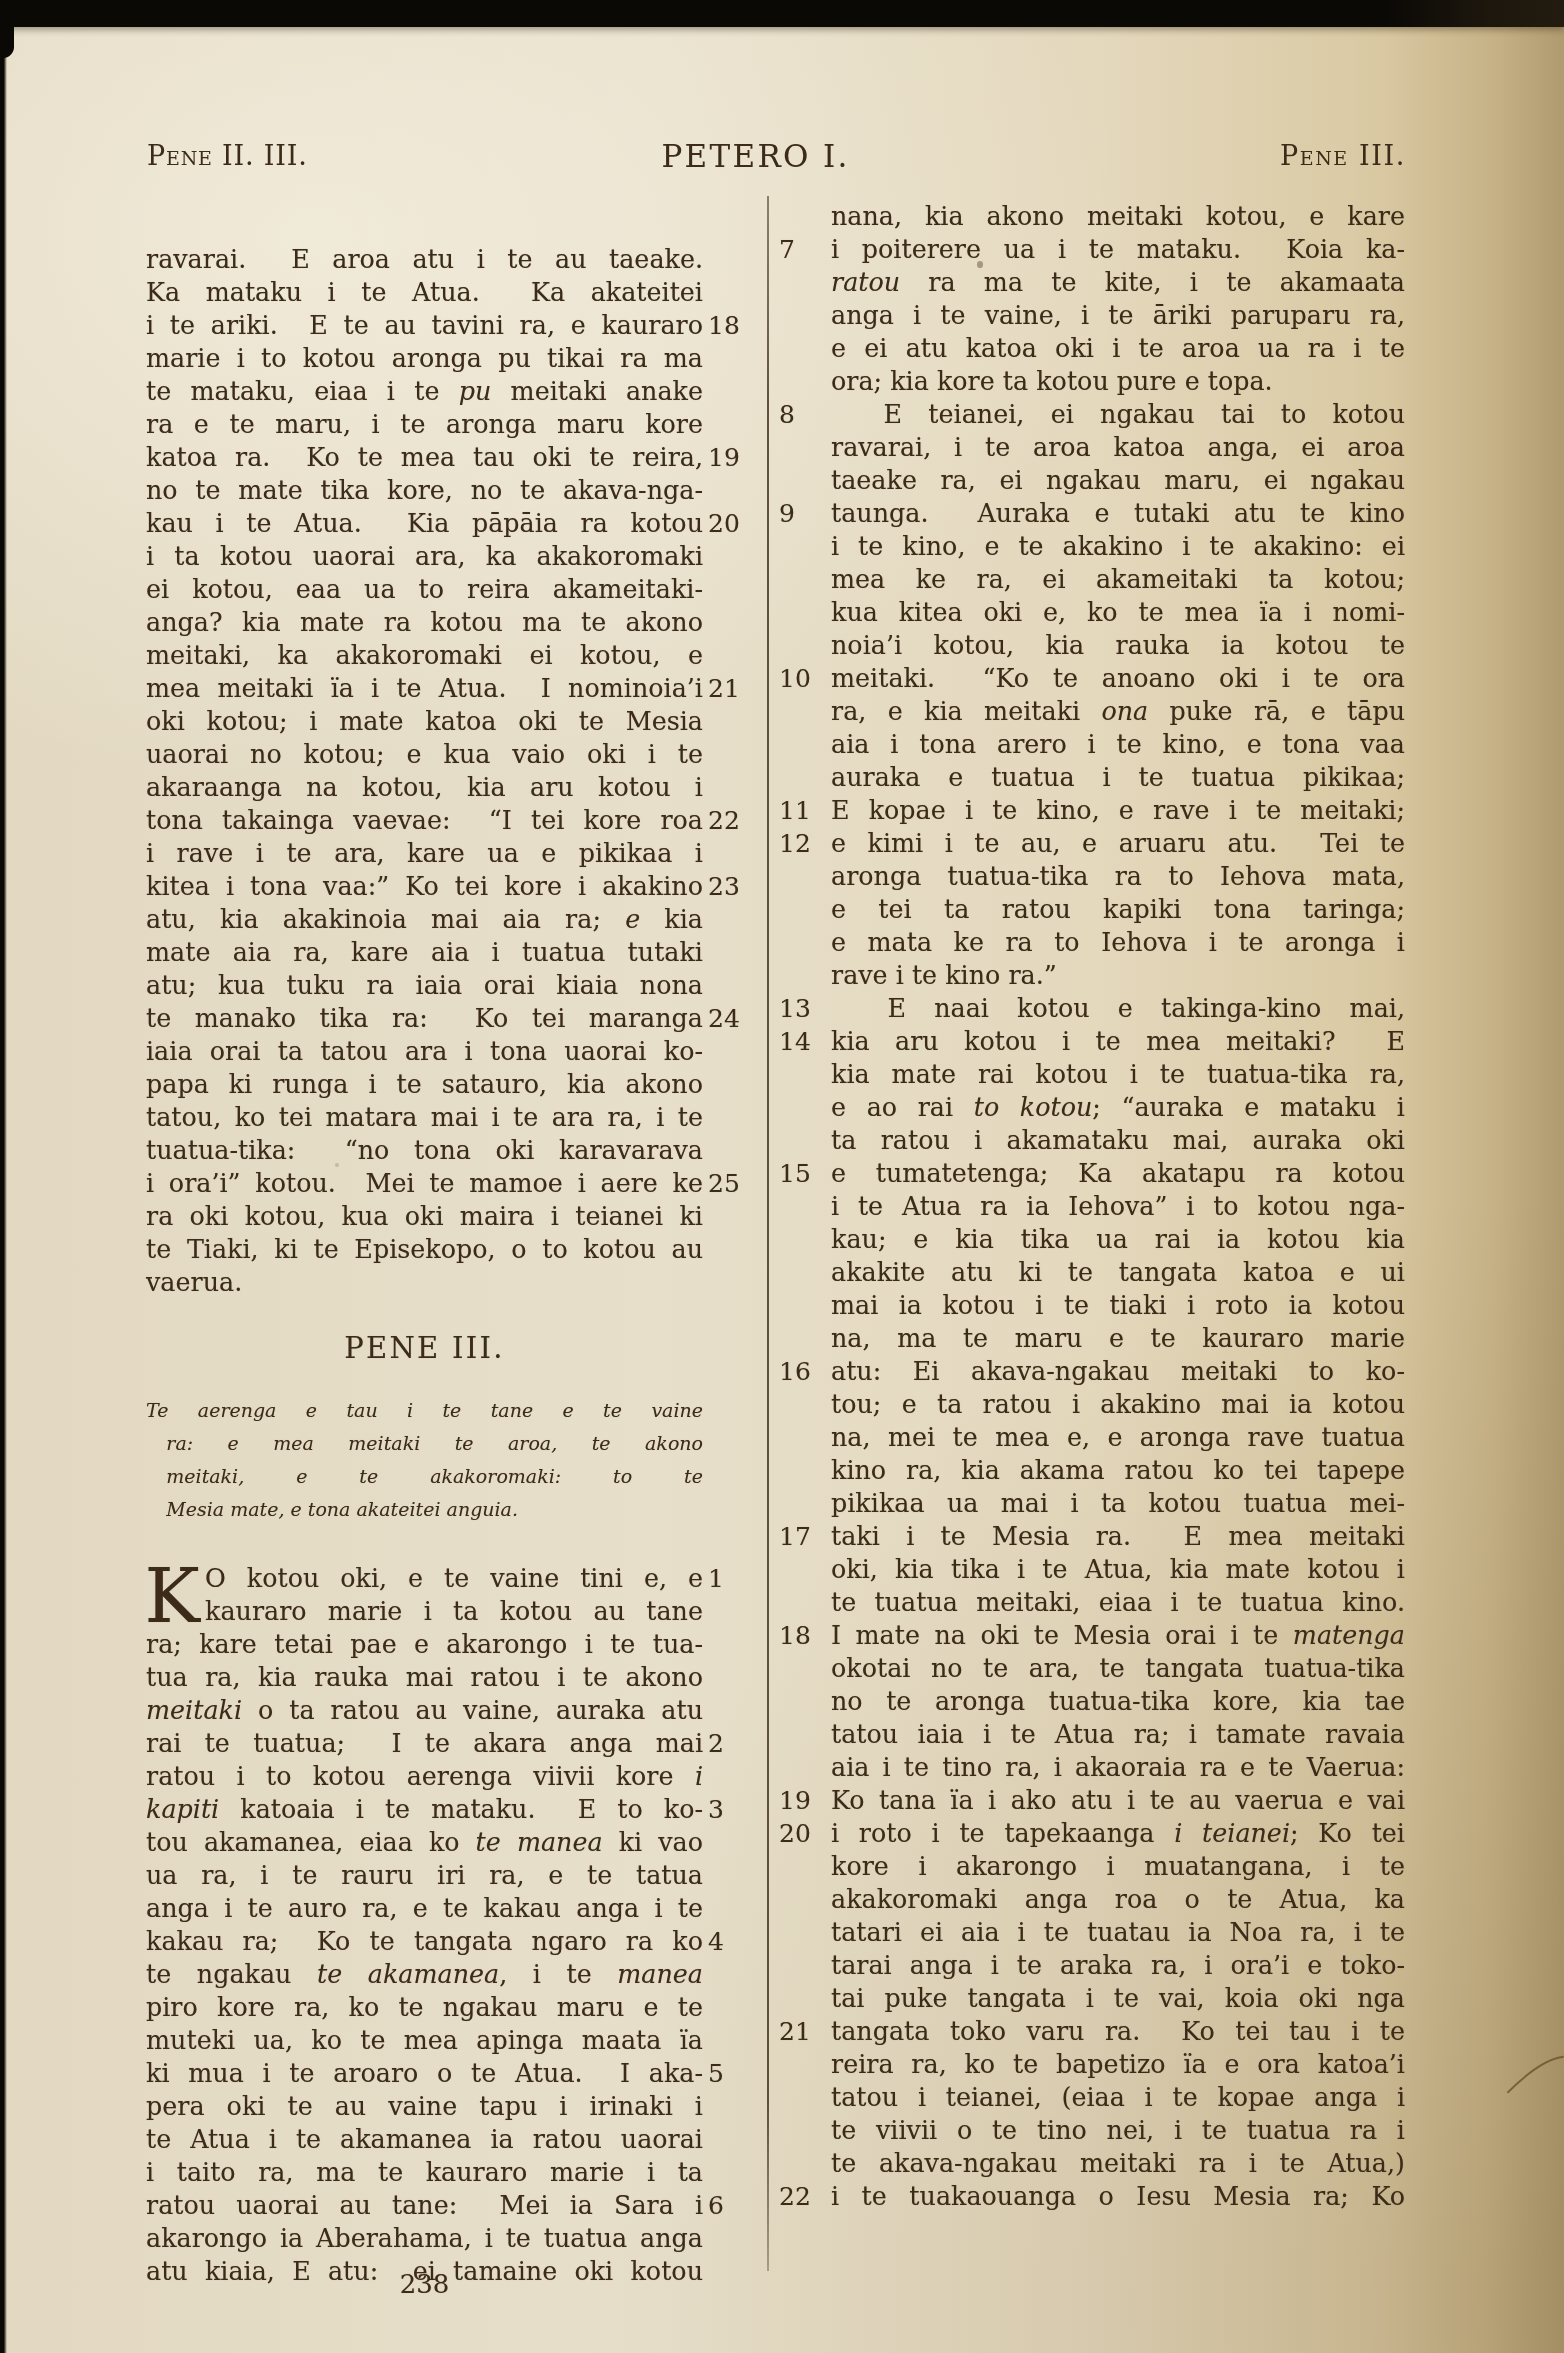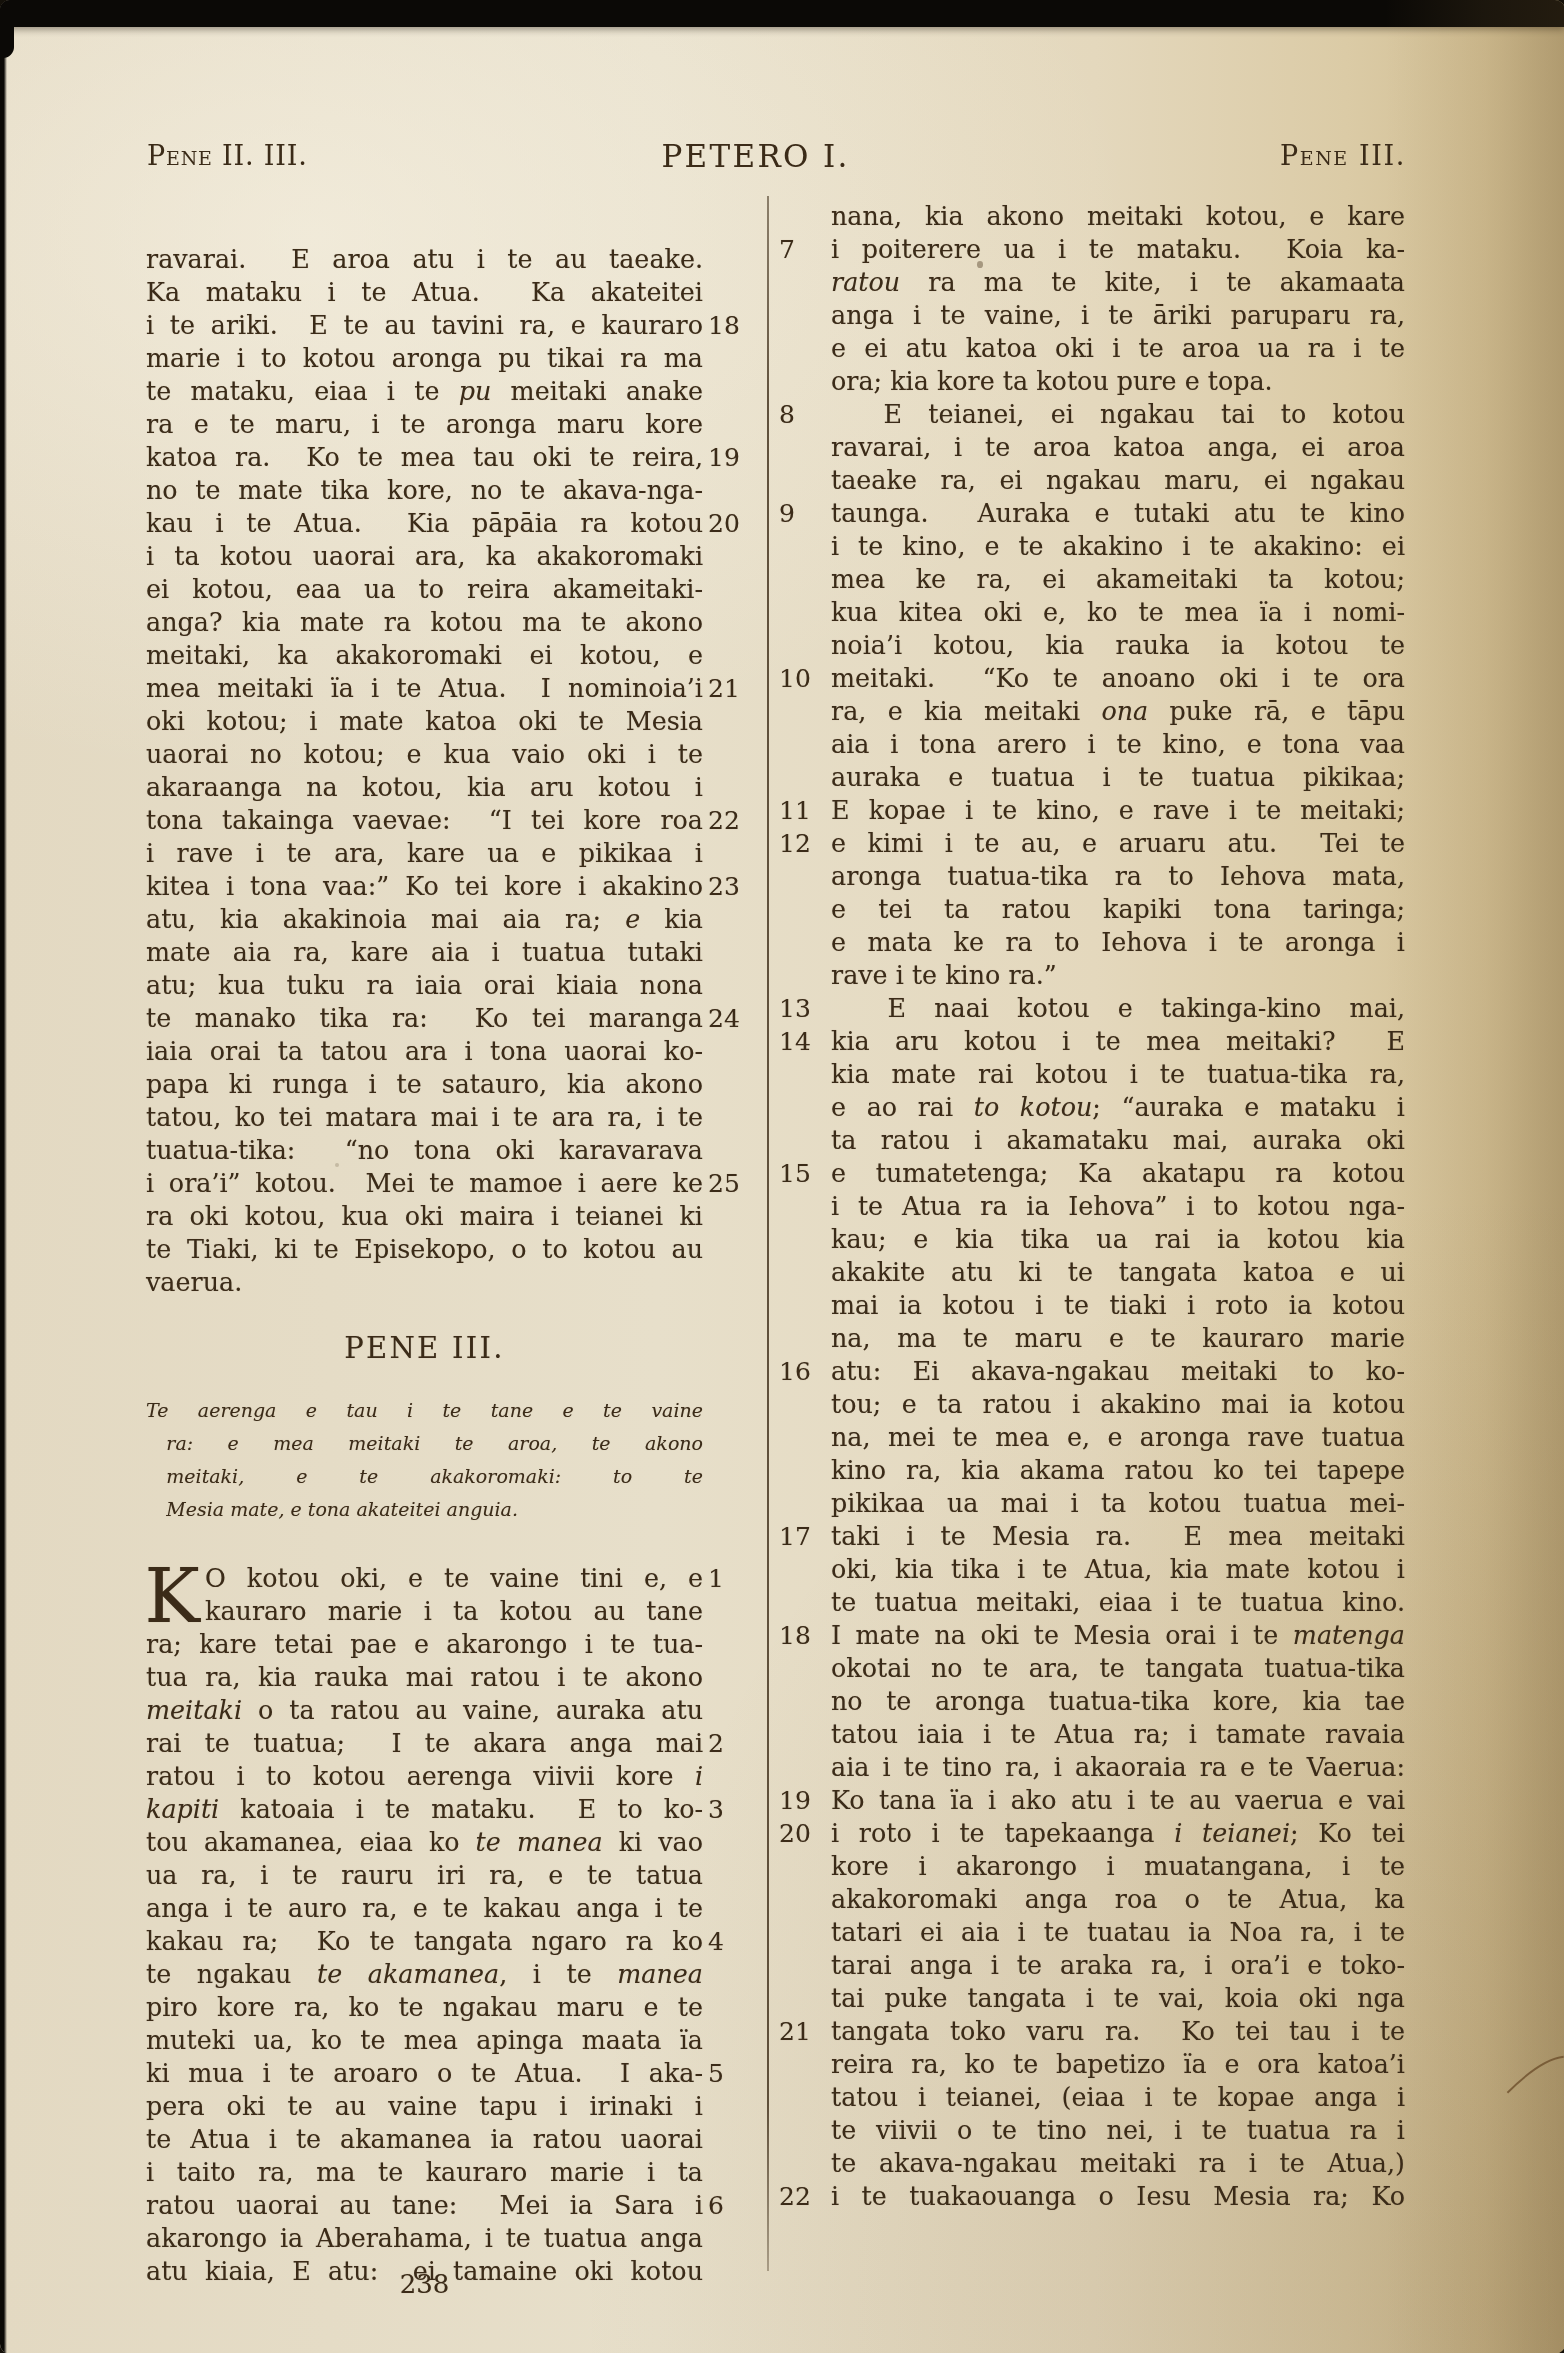--- a/index.html
+++ b/index.html
@@ -4,21 +4,20 @@
 <style>
   html,body{margin:0;padding:0;background:#141009;}
   #stage{
     position:relative;width:1565px;height:2354px;overflow:hidden;
     font-family:"DejaVu Serif","Liberation Serif",serif;
     background:
       radial-gradient(1174px 782px at 20% 10%, rgba(252,248,236,0.50), rgba(252,248,236,0) 70%),
       radial-gradient(1487px 1800px at 96% 98%, rgba(110,85,45,0.20), rgba(110,85,45,0) 62%),
       linear-gradient(90deg,#e3d9c2 0%,#e7dfca 42%,#e4d8bd 70%,#dbcba6 86%,#d0bd92 96%,#c8b487 100%);
     color:#3b2b18;
-    border-radius:10px;
   }
   
   .topband{position:absolute;left:0;top:0;width:100%;height:27px;background:#0b0906;box-shadow:0 3.1px 7px rgba(25,15,5,.40);}
   .leftband{position:absolute;left:0;top:0;width:7px;height:100%;background:linear-gradient(90deg,#0b0906 55%,rgba(11,9,6,0));}
   .cornerblob{position:absolute;left:0;top:0;width:14px;height:58px;background:#0b0906;border-bottom-right-radius:11px;}
   .rightshade{position:absolute;right:0;top:0;bottom:0;width:180px;pointer-events:none;
     background:linear-gradient(90deg,rgba(140,110,60,0) 0%,rgba(140,110,60,0.13) 55%,rgba(105,80,42,0.26) 100%);}
   .speck{position:absolute;border-radius:50%;background:rgba(70,50,25,.40);}
   .hair{position:absolute;}
 

